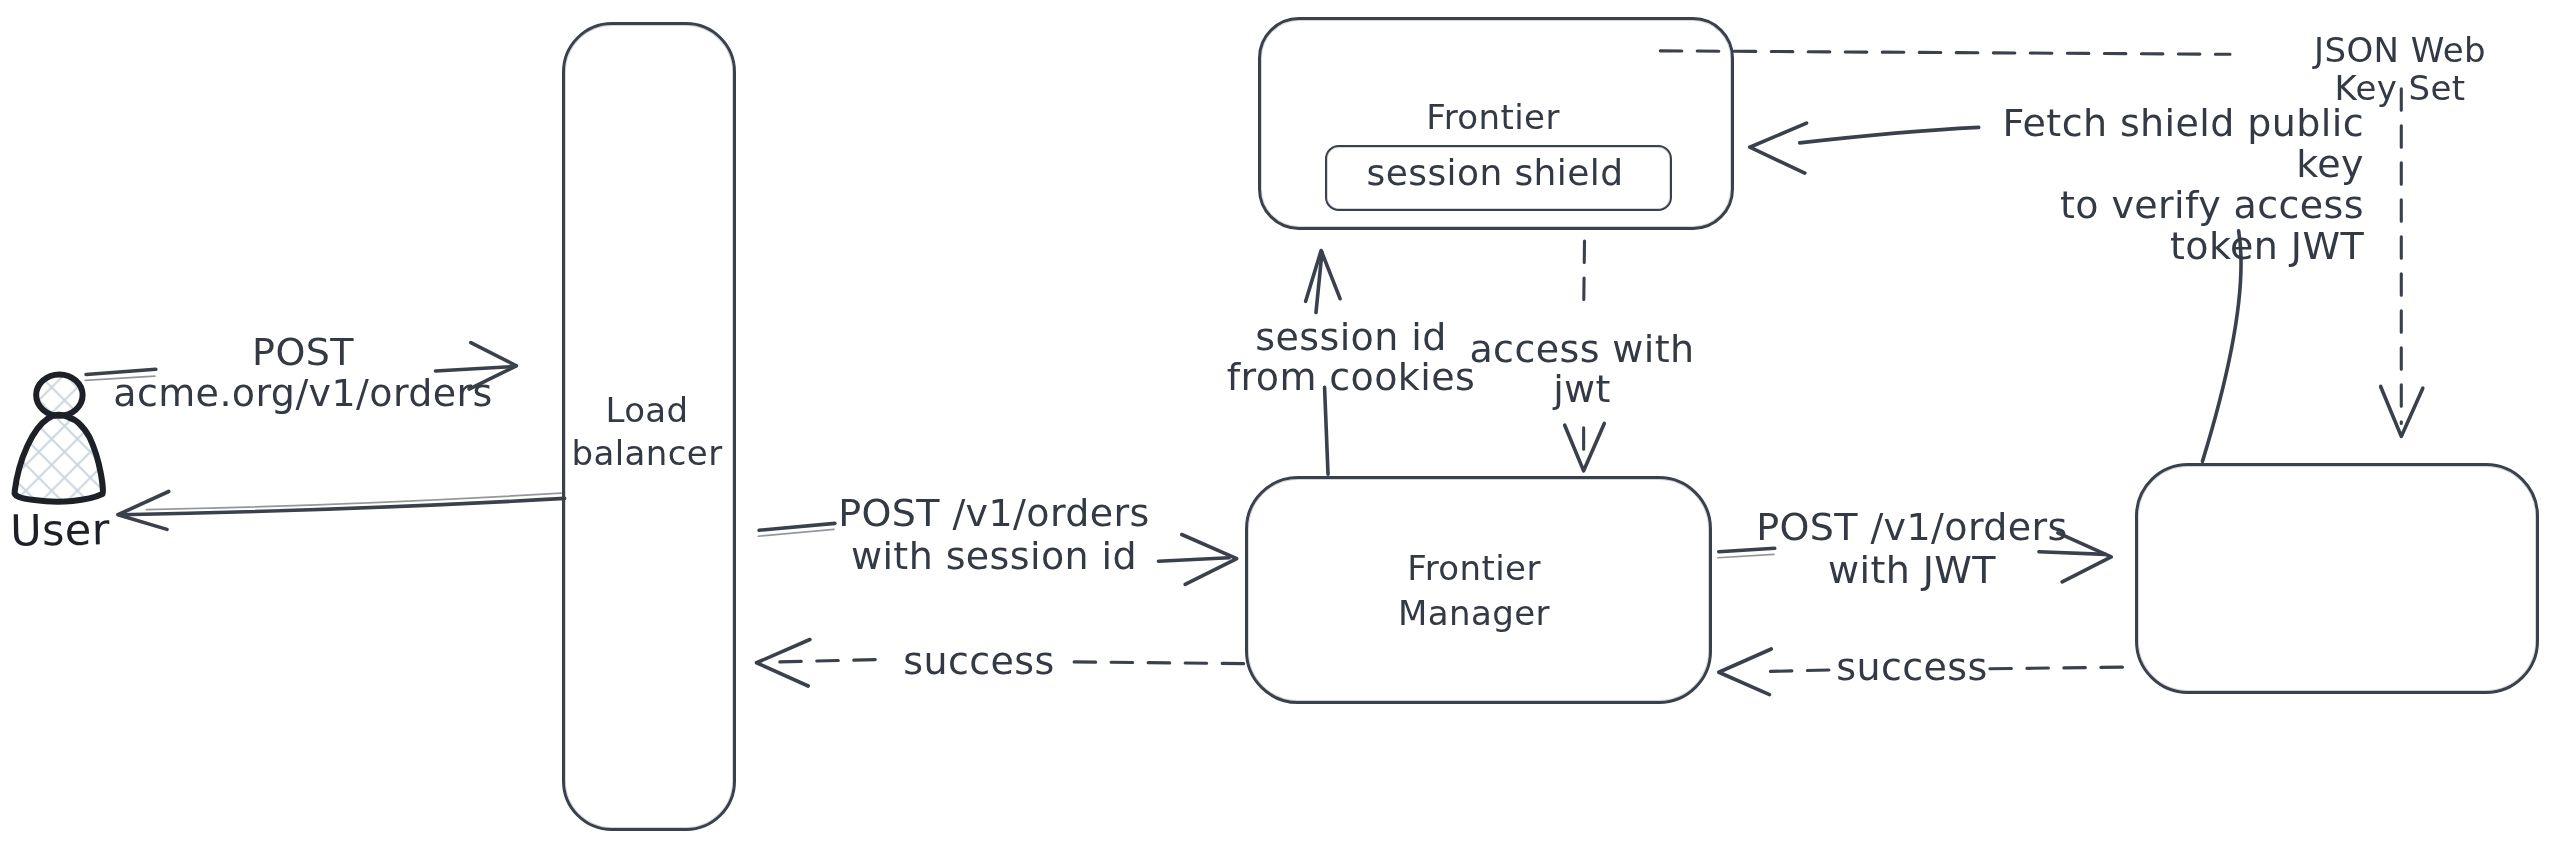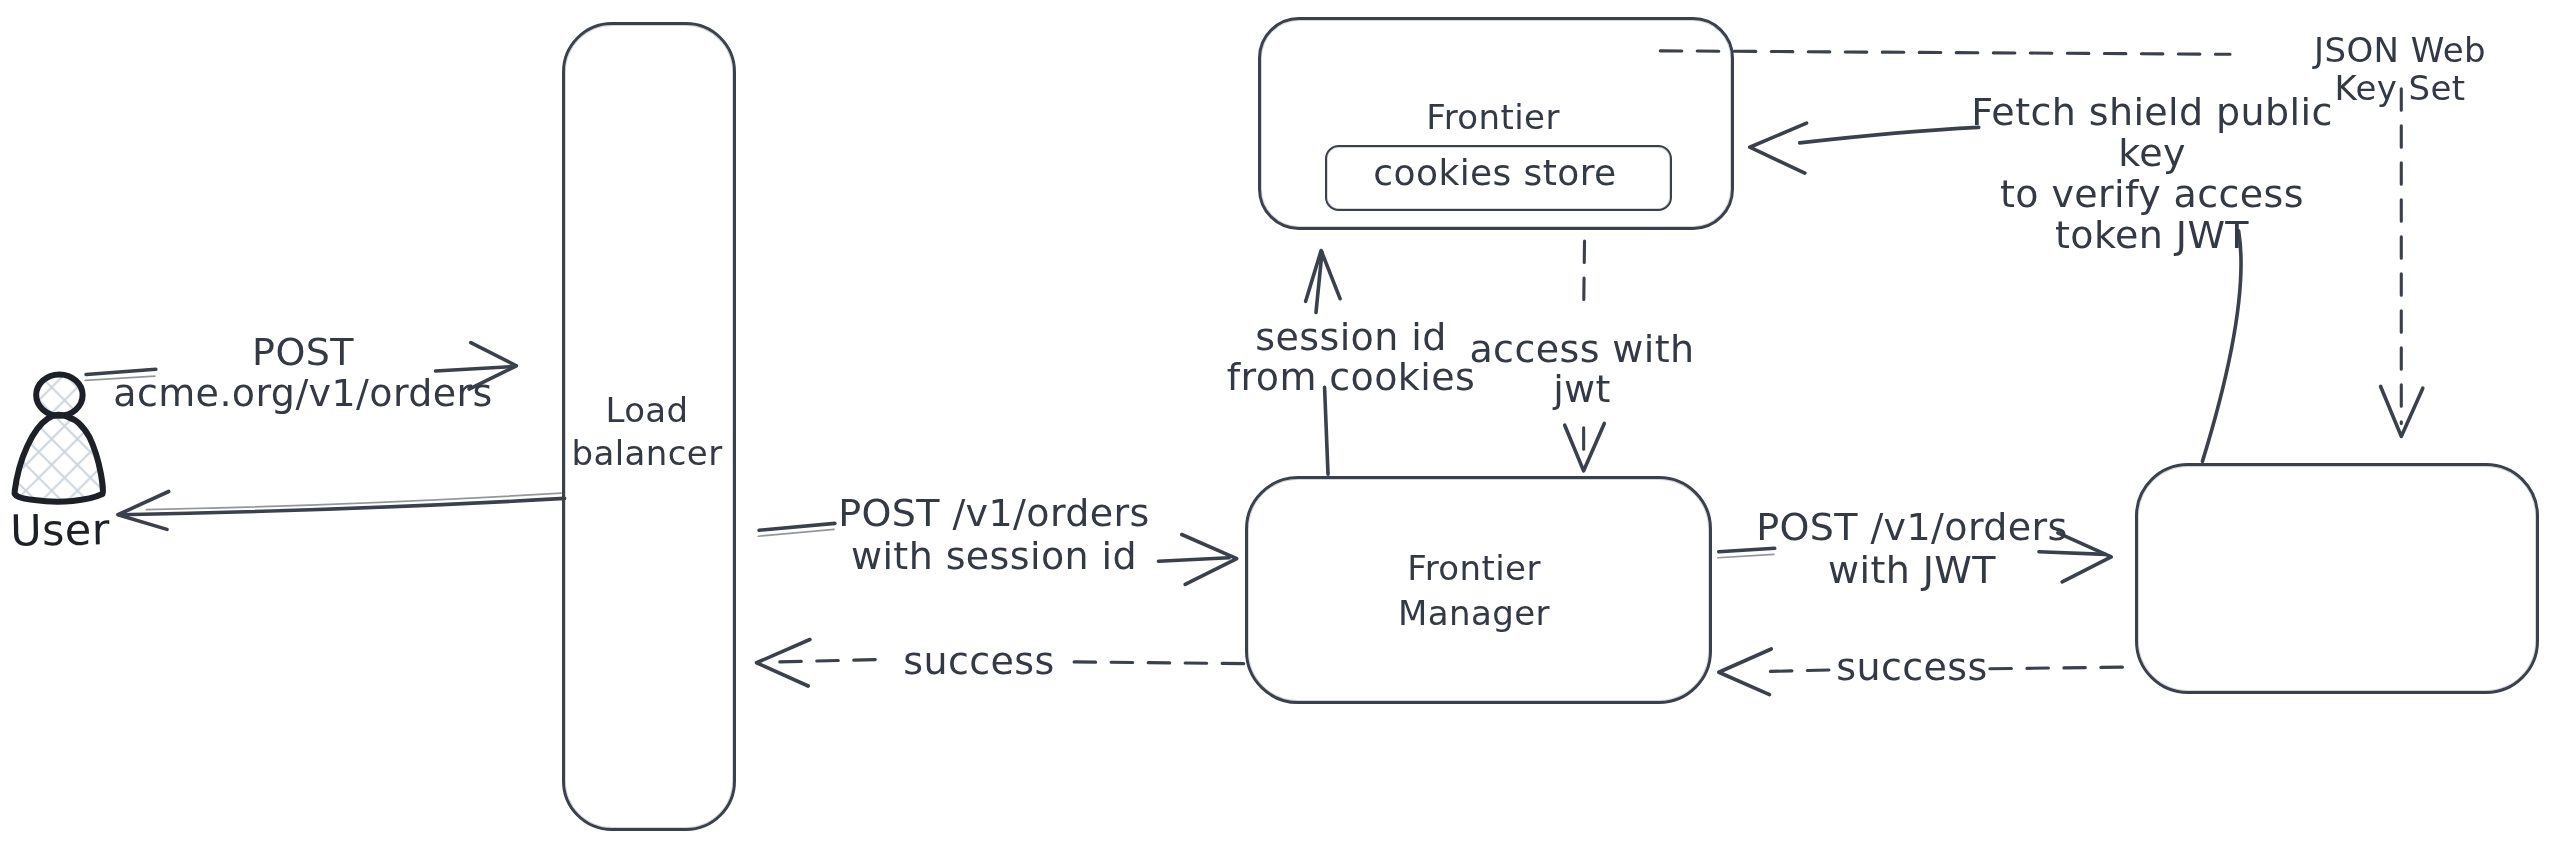--- a/index.html
+++ b/index.html
@@ -137,35 +137,35 @@
   <div class="node" style="left:562px; top:21.5px; width:168px; height:803px; border-radius:50px;"></div>
   <div class="node" style="left:1258px; top:17px; width:470px; height:207px; border-radius:41px;"></div>
   <div class="node" style="left:1325px; top:145px; width:343px; height:62px; border-radius:13.8px; border-width:2.6px;"></div>
   <div class="node" style="left:1245px; top:476px; width:461px; height:222px; border-radius:53px;"></div>
   <div class="node" style="left:2135px; top:463px; width:398px; height:225px; border-radius:53px;"></div>
 
   <div class="label node-label" style="left:60px; top:506px; font-size:43px; color:#1d2127; transform:translateX(-50%) rotate(-1deg);">User</div>
   <div class="label node-label" style="left:647px; top:389px; line-height:43px;">Load
 balancer</div>
   <div class="label node-label" style="left:1493px; top:98px;">Frontier</div>
-  <div class="label node-label" style="left:1495px; top:153px; font-size:36px;">cookies store</div>
+  <div class="label node-label" style="left:1495px; top:153px; font-size:36px;">session shield</div>
   <div class="label node-label" style="left:1474px; top:546px; line-height:45px;">Frontier
 Manager</div>
   <div class="label node-label" style="left:2400px; top:31px;">JSON Web Key Set</div>
 
   <div class="label edge-label" style="left:303px; top:332px; line-height:41px;">POST
 acme.org/v1/orders</div>
   <div class="label edge-label" style="left:994px; top:492px; line-height:43px;">POST /v1/orders
 with session id</div>
   <div class="label edge-label" style="left:979px; top:640px;">success</div>
   <div class="label edge-label" style="left:1315px; top:317px; line-height:40px;margin-left:36px;">session id
 from cookies</div>
   <div class="label edge-label" style="left:1582px; top:329px; line-height:40px;">access with
 jwt</div>
   <div class="label edge-label" style="left:1912px; top:506px; line-height:43px;">POST /v1/orders
 with JWT</div>
   <div class="label edge-label" style="left:1912px; top:646px;">success</div>
-  <div class="label edge-label" style="left:2152px; top:92px; line-height:41px;">Fetch shield public key
+  <div class="label edge-label" style="left:2152px; top:103px; line-height:41px;text-align:right;">Fetch shield public key
 to verify access
 token JWT</div>
 
 </div>
 
 
 </body></html>

